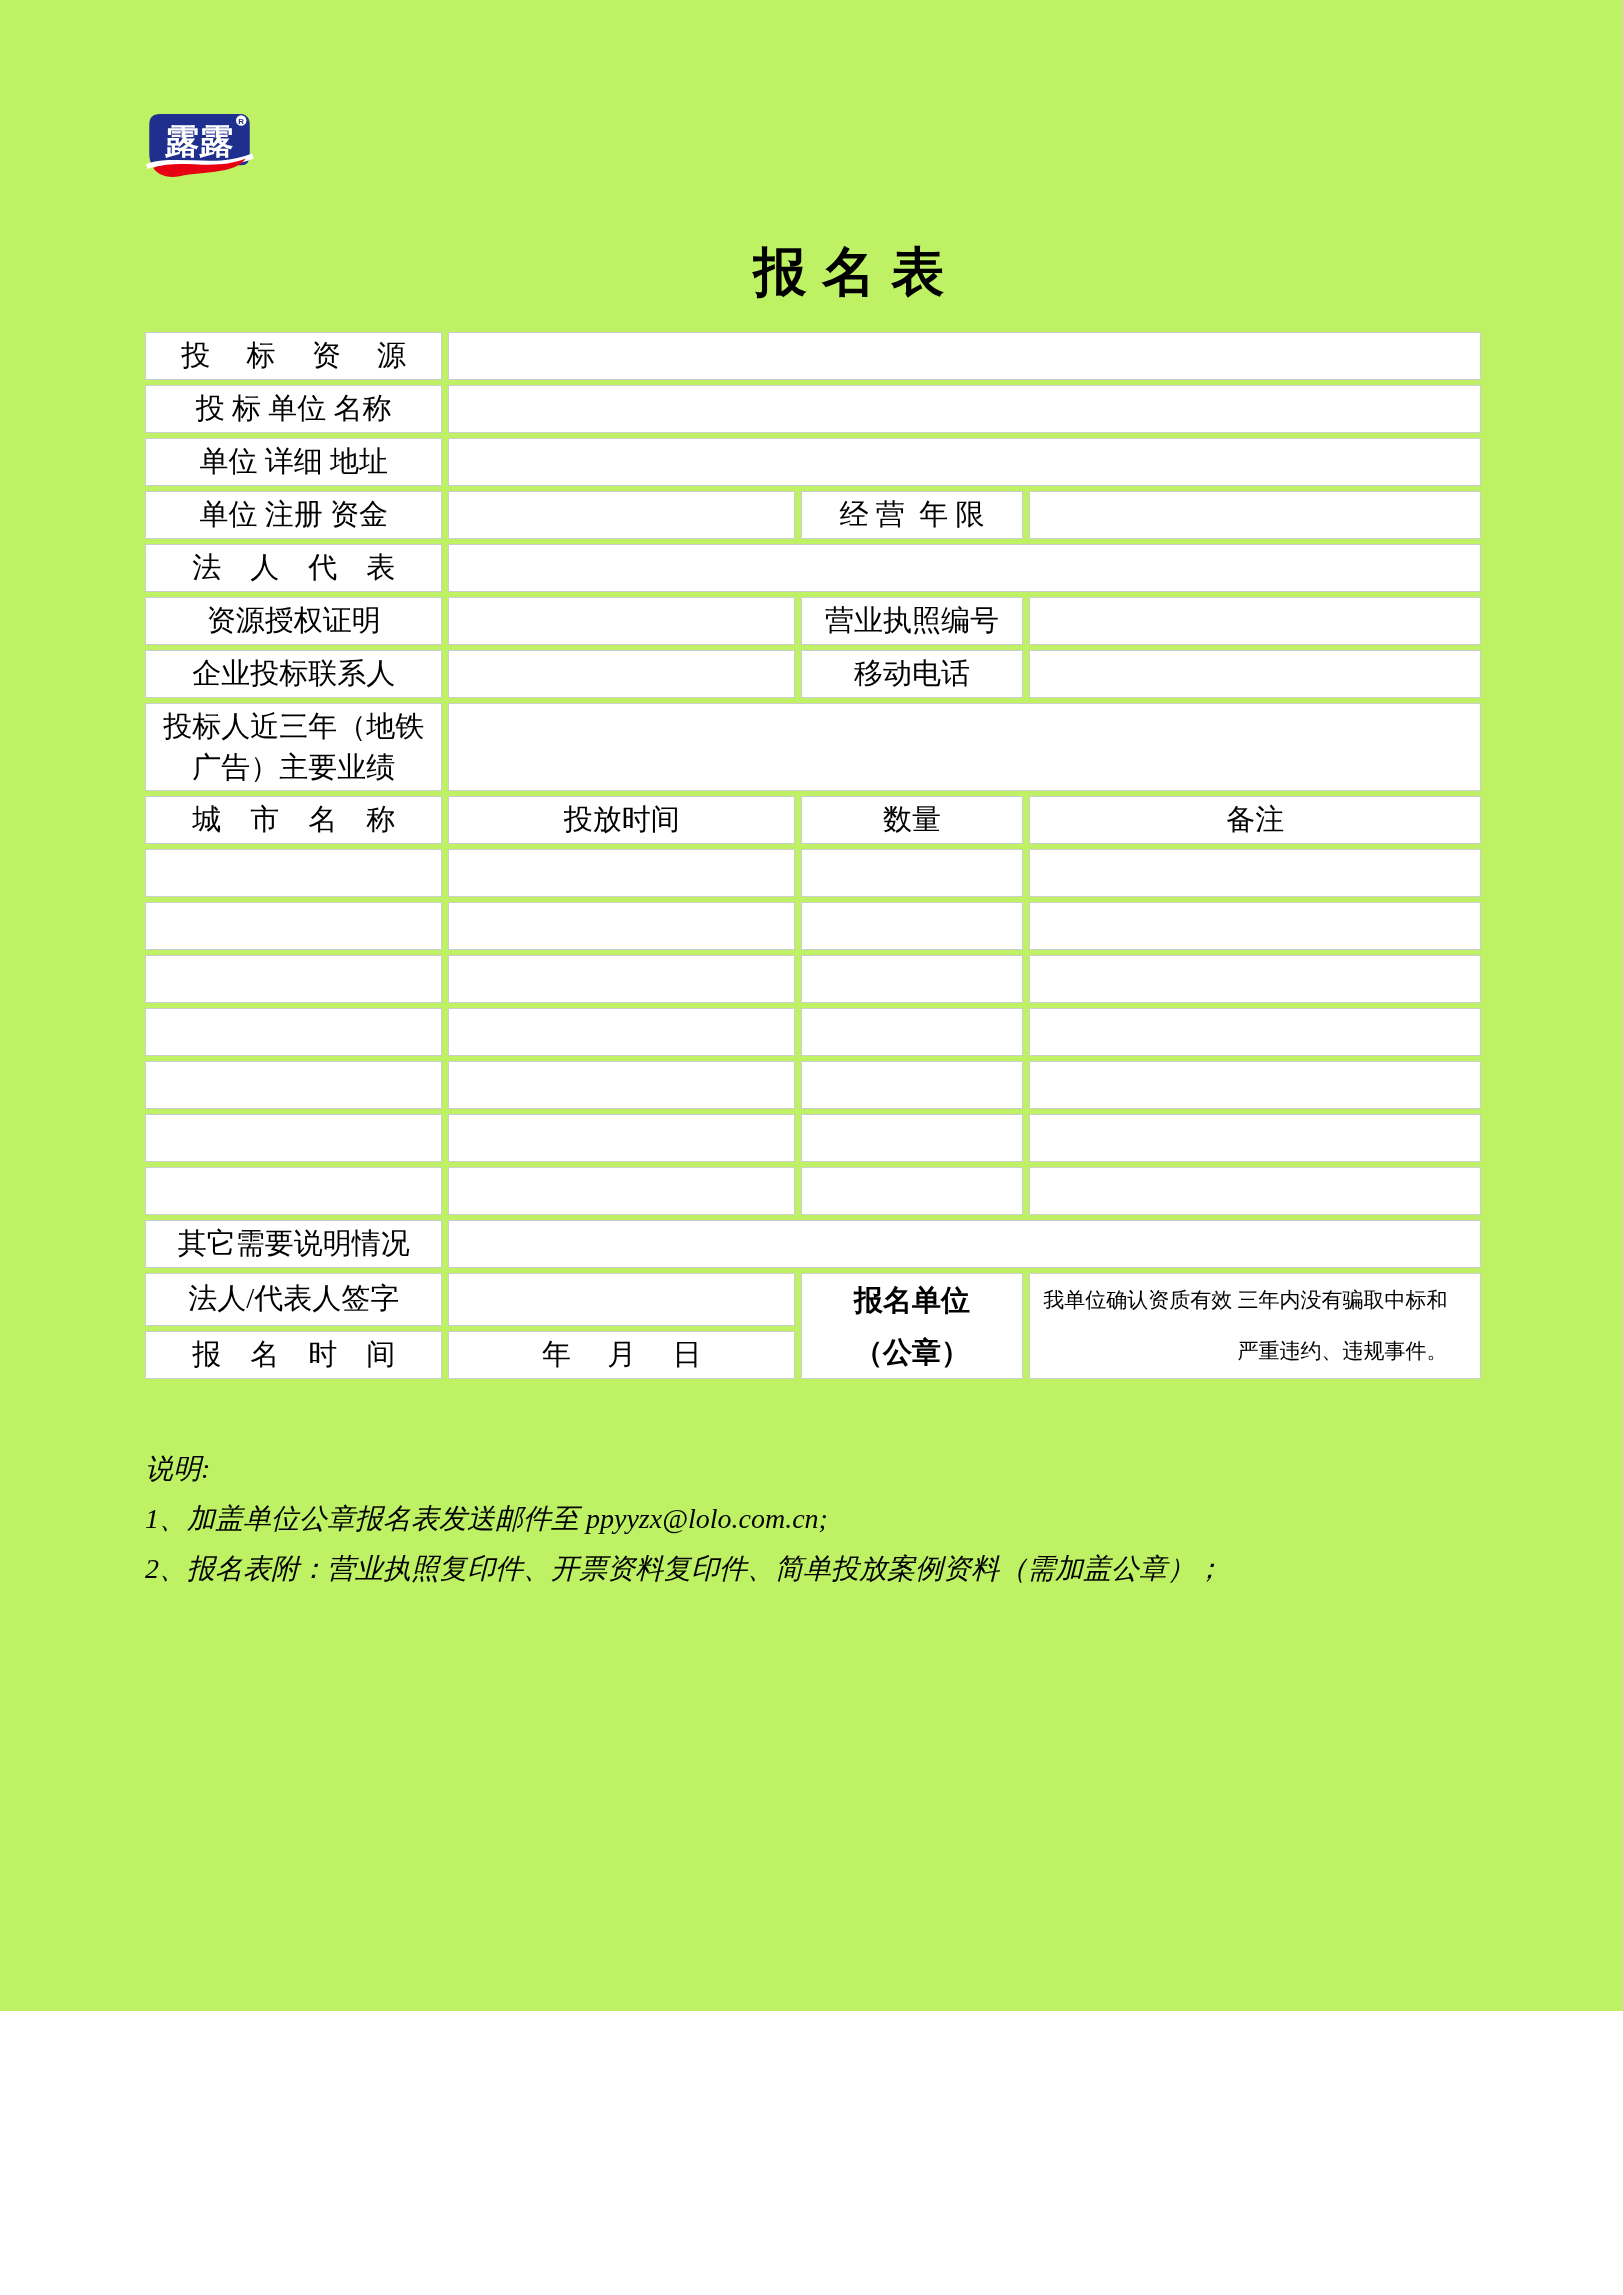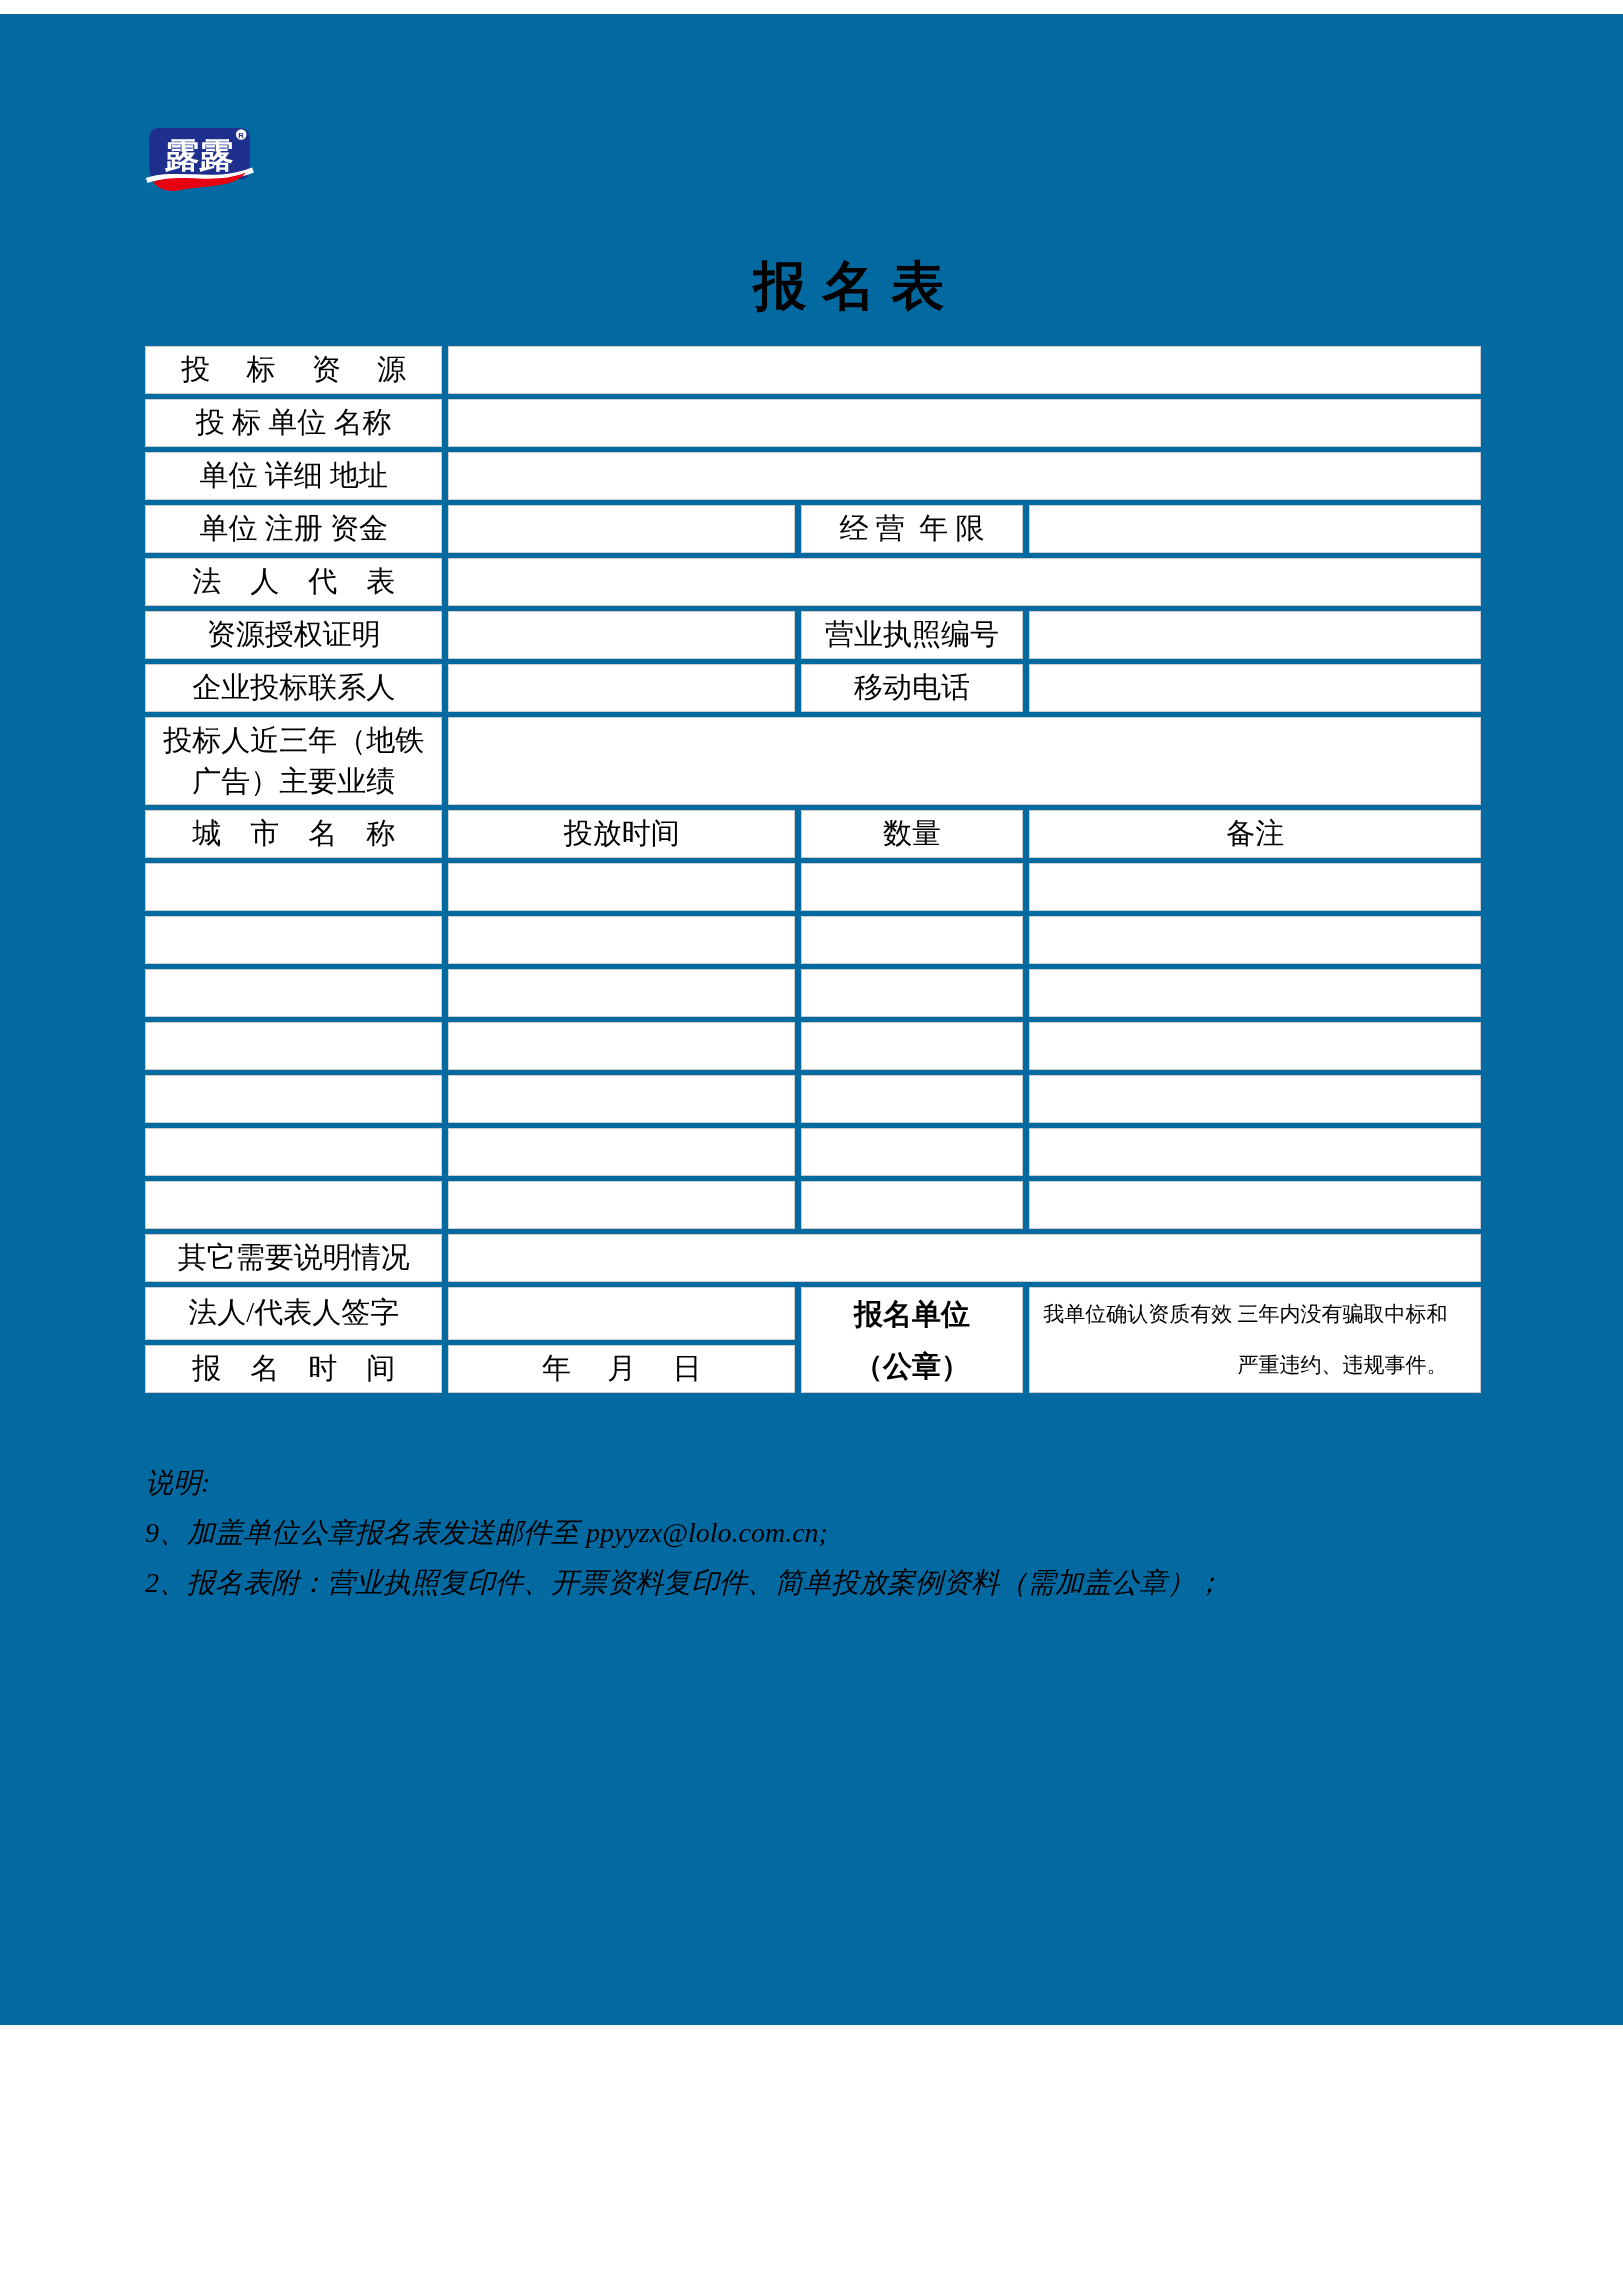--- a/index.html
+++ b/index.html
@@ -1,18 +1,18 @@
 <!DOCTYPE html>
 <html style="font-size:10.5px"><head>
 <meta charset="utf-8">
 <style>
   html,body{margin:0;padding:0;background:#ffffff;}
   .page{
-    position:relative;width:1623px;height:2011px;background:#0369a1;
-    font-family:"Liberation Serif","DejaVu Serif",serif;color:#000;overflow:hidden;margin-top:14px;
+    position:relative;width:1623px;height:2011px;background:#bef264;
+    font-family:"Liberation Serif","DejaVu Serif",serif;color:#000;overflow:hidden;
   }
   .logo-wrap{position:absolute;left:144px;top:110px;width:113px;height:88px;}
   .doc-title{
     position:absolute;left:75px;top:237px;width:1549px;text-align:center;
     font-size:53px;font-weight:bold;letter-spacing:1.3px;white-space:pre;
   }
   table.form{
     position:absolute;left:139px;top:327px;width:1348px;
     border-collapse:separate;border-spacing:6.5px 5.9px;table-layout:fixed;
   }
@@ -168,18 +168,18 @@
 
     <tr style="height:48px">
       <td class="lbl">报　名　时　间</td>
       <td class="lbl">年　 月　 日</td>
     </tr>
   </tbody>
     </table>
 
   <div class="notes">
     <div>说明:</div>
-    <div>9、加盖单位公章报名表发送邮件至 ppyyzx@lolo.com.cn;</div>
+    <div>1、加盖单位公章报名表发送邮件至 ppyyzx@lolo.com.cn;</div>
     <div>2、报名表附：营业执照复印件、开票资料复印件、简单投放案例资料（需加盖公章）；</div>
   </div>
 
 </div>
 
 
 </body></html>

